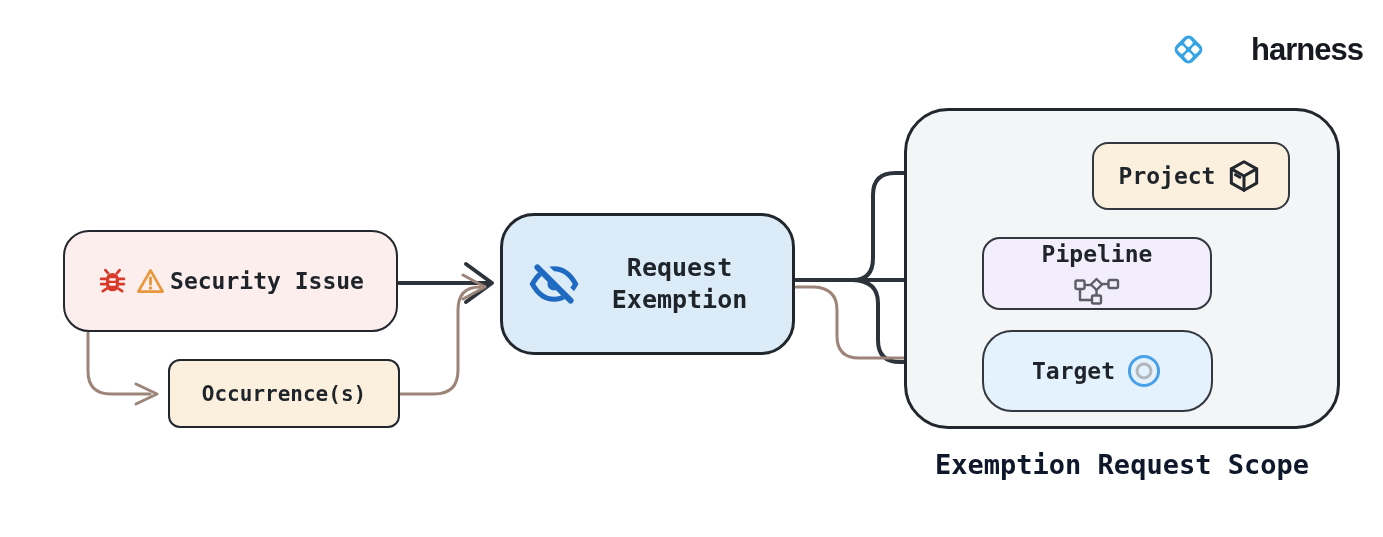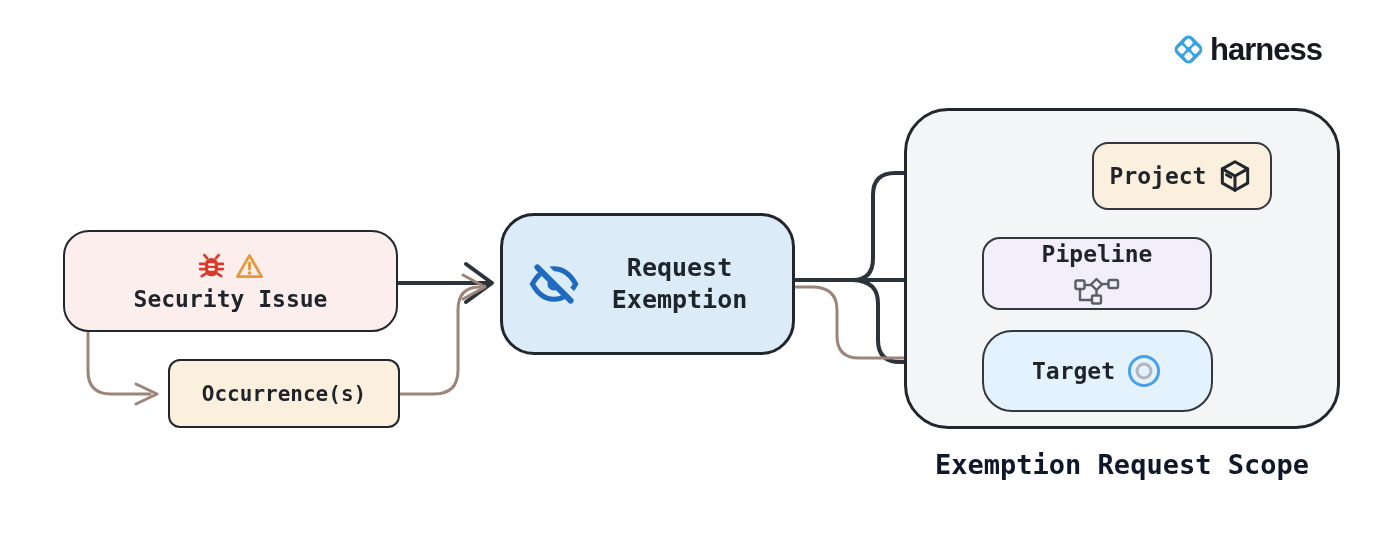--- a/index.html
+++ b/index.html
@@ -2,48 +2,48 @@
 <html style="--arrow-dark: #2d333b; --arrow-brown: #9c8478; --border-dark: #22272e; --security-bg: #fceeec; --cream-bg: #fbf0dd; --exemption-bg: #dcebf8; --pipeline-bg: #f2eefb; --target-bg: #e3f2fc; --scope-bg: #f4f5f7; --icon-red: #d93b2b; --icon-orange: #e8973a; --icon-blue: #1e6ac1; --brand-blue: #35a3e4;"><head>
 <meta charset="utf-8">
 <style>
   html,body{margin:0;padding:0;background:#ffffff;}
   .stage{position:relative;width:1383px;height:537px;background:#ffffff;overflow:hidden;
          font-family:"DejaVu Sans Mono","Liberation Mono",monospace;color:#1f242b;}
   .node{position:absolute;box-sizing:border-box;display:flex;align-items:center;justify-content:center;}
 
   
   .security{left:63px;top:230px;width:335px;height:102px;background:var(--security-bg,#fceeec);
-            border:2.5px solid var(--border-dark,#22272e);border-radius:26px;flex-direction:column;gap:4px;}
+            border:2.5px solid var(--border-dark,#22272e);border-radius:26px;gap:4px;}
   .security .icons{display:flex;align-items:center;gap:7px;}
   .security .lbl{font-size:23px;font-weight:700;}
 
   .occurr{left:168px;top:359px;width:232px;height:69px;background:var(--cream-bg,#fbf0dd);
           border:2px solid var(--border-dark,#22272e);border-radius:12px;}
   .occurr .lbl{font-size:21px;font-weight:700;}
 
   .reqex{left:500px;top:213px;width:295px;height:142px;background:var(--exemption-bg,#dcebf8);
          border:3px solid var(--border-dark,#22272e);border-radius:34px;gap:10px;padding:0 24px;}
   .reqex .lbl{font-size:25px;font-weight:700;text-align:center;width:190px;line-height:1.28;}
 
   .scopebox{left:904px;top:108px;width:436px;height:321px;background:var(--scope-bg,#f4f5f7);
             border:3px solid var(--border-dark,#22272e);border-radius:44px;}
 
   .chip{border:2px solid #33383f;gap:10px;}
   .chip .lbl{font-size:23px;font-weight:700;}
-  .project{left:1092px;top:142px;width:180px;height:68px;background:var(--cream-bg,#fbf0dd);border-radius:16px;}
+  .project{left:1092px;top:142px;width:198px;height:68px;background:var(--cream-bg,#fbf0dd);border-radius:16px;}
   .pipeline{left:982px;top:237px;width:230px;height:73px;background:var(--pipeline-bg,#f2eefb);border-radius:18px;flex-direction:column;}
   .target{left:982px;top:330px;width:231px;height:82px;background:var(--target-bg,#e3f2fc);border-radius:30px;}
 
   .scopelabel{position:absolute;left:904px;top:449px;width:436px;text-align:center;
               font-size:27px;font-weight:700;color:#0f172a;}
 
   
   .logo{position:absolute;left:1170px;top:31px;display:flex;align-items:center;gap:3px;}
   .logo .word{font-family:"Liberation Sans","DejaVu Sans",sans-serif;font-weight:700;
-              font-size:31px;color:#16191f;letter-spacing:-1px;}
+              font-size:31px;color:#16191f;letter-spacing:-1px;margin-left:41px;}
 
   
   svg.overlay{position:absolute;left:0;top:0;pointer-events:none;}
   .arrow-dark{stroke:var(--arrow-dark,#2d333b);}
   .arrow-brown{stroke:var(--arrow-brown,#9c8478);}
   .ic{display:block;}
 </style>
 </head>
 <body>
 

